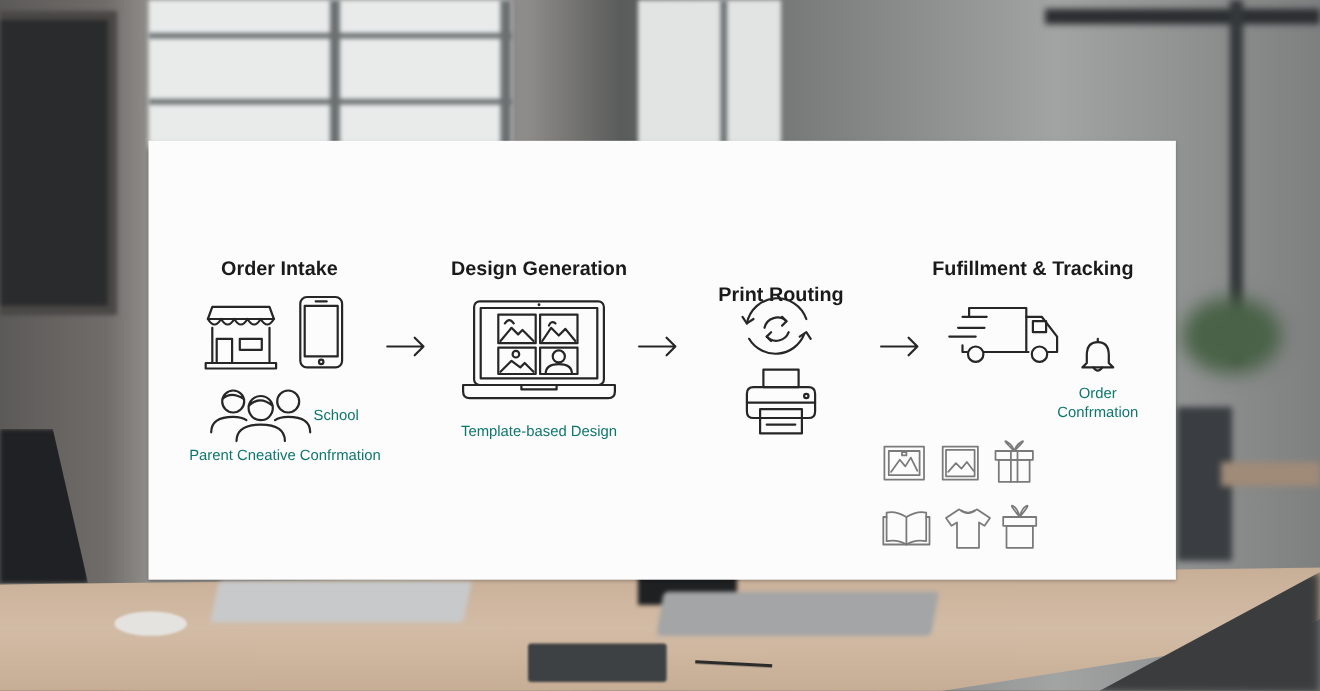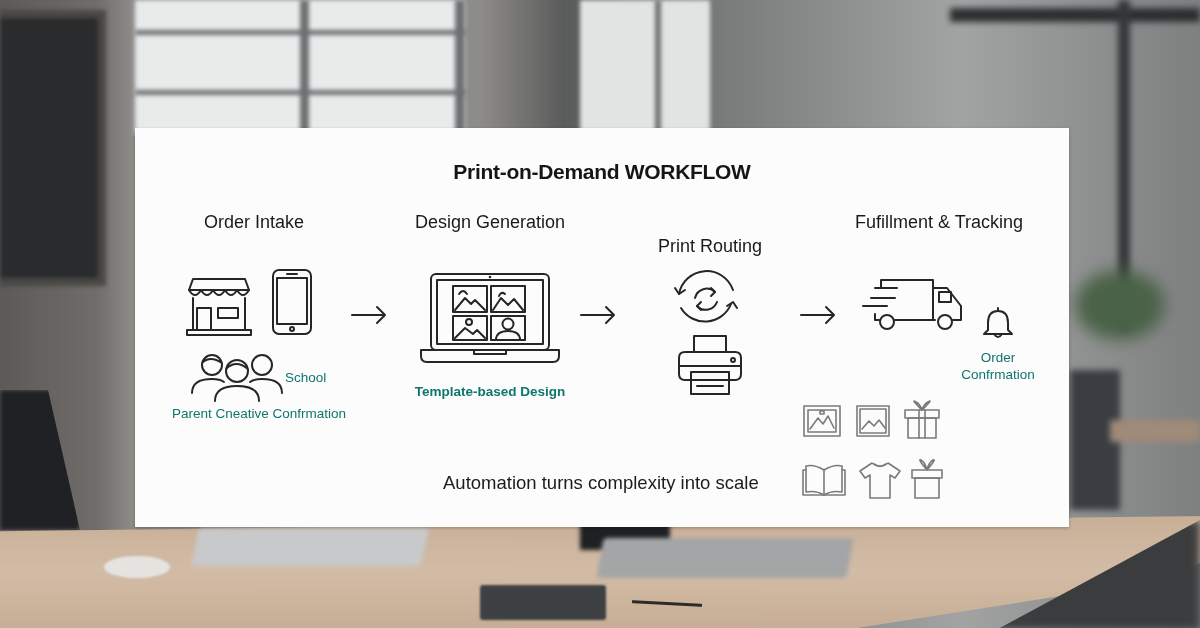--- a/index.html
+++ b/index.html
@@ -35,21 +35,21 @@
     .bg .pen { position: absolute; left: 632px; top: 602px; width: 70px; height: 3px; background: #2b2b2b; transform: rotate(3deg); filter: blur(0.5px); }
 
     
     .panel {
       position: absolute; left: 135px; top: 128px; width: 934px; height: 399px;
       background: #fcfcfc; box-shadow: 0 1px 3px rgba(0,0,0,0.25);
       color: #1c1c1c;
     }
     .title { position: absolute; left: 0; right: 0; top: 32px; text-align: center;
       font-size: 21px; font-weight: 700; letter-spacing: -0.3px; color: #151515; }
-    .stage-title { position: absolute; top: 84px; font-size: 18px; font-weight: 400; color: #1a1a1a; white-space: nowrap; transform: translateX(-50%); }
+    .stage-title { position: absolute; top: 106px; font-size: 18px; font-weight: 700; color: #1a1a1a; white-space: nowrap; transform: translateX(-50%); }
     .label { position: absolute; font-size: 13.5px; color: #0f766e; white-space: nowrap; }
     .icon { position: absolute; }
     .icon svg { display: block; overflow: visible; }
     .stroke { fill: none; stroke: #262626; stroke-width: 2; stroke-linecap: round; stroke-linejoin: round; }
     .stroke-g { fill: none; stroke: #7a7a7a; stroke-width: 1.6; stroke-linecap: round; stroke-linejoin: round; }
     .arrow { position: absolute; width: 36px; height: 20px; }
     .tagline { position: absolute; left: 308px; top: 344px; font-size: 18.5px; color: #1c1c1c; white-space: nowrap; }
   </style>
 </head>
 <body>
@@ -74,21 +74,20 @@
   <div class="desk-dark"></div>
   <div class="laptop1"></div>
   <div class="laptop2-screen"></div>
   <div class="laptop2"></div>
   <div class="mouse"></div>
   <div class="notebook"></div>
   <div class="pen"></div>
 </div>
 
 <div class="panel">
-  <div class="title">Print-on-Demand WORKFLOW</div>
 
   <div class="stage-title" style="left:119px;">Order Intake</div>
   <div class="stage-title" style="left:355px;">Design Generation</div>
   <div class="stage-title" style="left:575px;margin-top:24px;">Print Routing</div>
   <div class="stage-title" style="left:804px;">Fufillment &amp; Tracking</div>
 
   <div class="icon" style="left:50px;top:148px;">
     <svg width="68" height="60" viewBox="0 0 68 60">
       <path class="stroke" d="M8 3 H60 L64 14 H4 Z"></path>
       <path class="stroke" d="M4 14 q6 10 12 0 q6 10 12 0 q6 10 12 0 q6 10 12 0 q6 10 12 0"></path>
@@ -137,21 +136,21 @@
       <rect class="stroke" x="72" y="16" width="34" height="26"></rect>
       <path class="stroke" d="M74 40 l8 -12 l7 7 l6 -6 l9 11 M80 26 q2 -5 6 -2"></path>
       <rect class="stroke" x="34" y="46" width="34" height="24"></rect>
       <path class="stroke" d="M36 68 l10 -10 l8 6 l4 -4 l8 8"></path>
       <circle class="stroke" cx="50" cy="52" r="3"></circle>
       <rect class="stroke" x="72" y="46" width="34" height="24"></rect>
       <circle class="stroke" cx="89" cy="54" r="5.5"></circle>
       <path class="stroke" d="M77 70 q0 -9 12 -9 q12 0 12 9"></path>
     </svg>
   </div>
-  <div class="label" style="left: 355px; top: 256px; transform: translateX(-50%); font-weight: bold;">Template-based Design</div>
+  <div class="label" style="left: 355px; top: 256px; transform: translateX(-50%);">Template-based Design</div>
 
   <div class="arrow" style="left:445px;top:177px;">
     <svg width="36" height="20" viewBox="0 0 36 20">
         <path class="stroke" stroke-width="1.6" d="M1 10 H34 M26 2 L34 10 L26 18"></path>
       </svg>
   </div>
 
   <div class="icon" style="left:536px;top:140px;">
     <svg width="70" height="62" viewBox="0 0 70 62">
       <path class="stroke" stroke-width="1.8" d="M8 26 A28 28 0 0 1 62 22"></path>
@@ -239,14 +238,13 @@
     </svg>
   </div>
   <div class="icon" style="left:775px;top:330px;">
     <svg width="34" height="42" viewBox="0 0 34 42">
       <rect class="stroke-g" x="2" y="12" width="30" height="8"></rect>
       <rect class="stroke-g" x="5" y="20" width="24" height="20"></rect>
       <path class="stroke-g" d="M17 12 q-10 -12 -6 -10 q4 2 6 10 q2 -8 6 -10 q4 -2 -6 10"></path>
     </svg>
   </div>
 
-  <div class="tagline">Automation turns complexity into scale</div>
 </div>
 
 </body></html>

